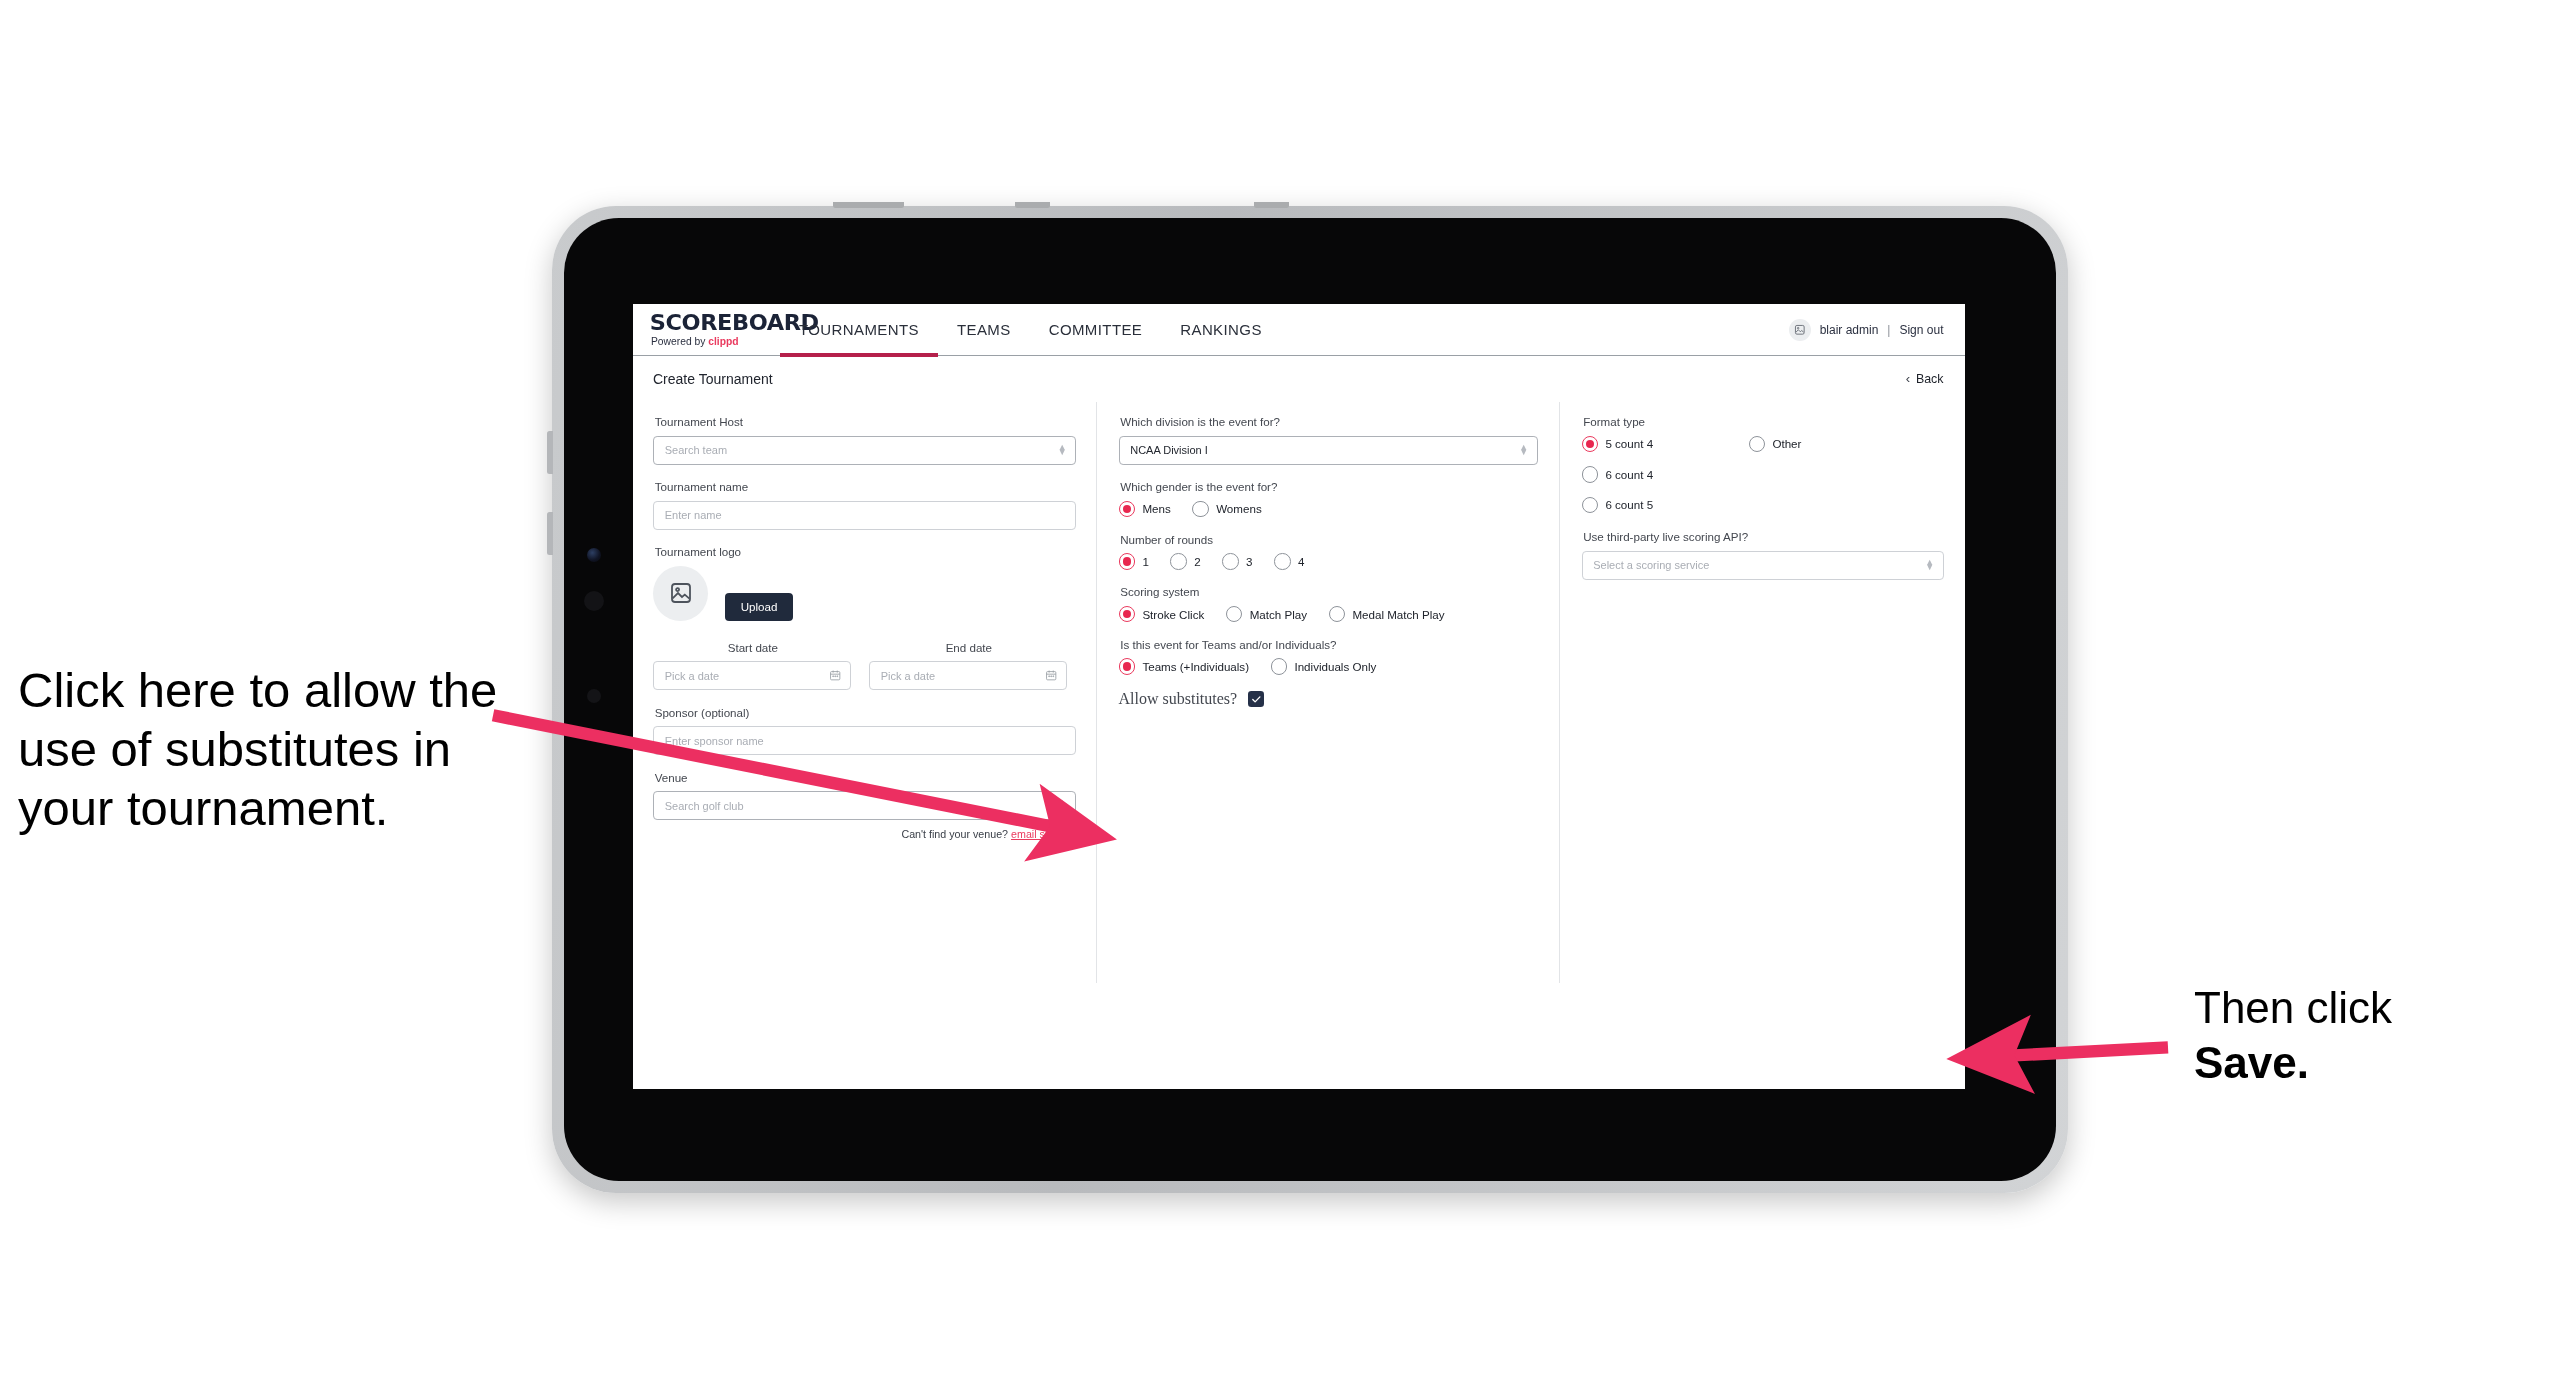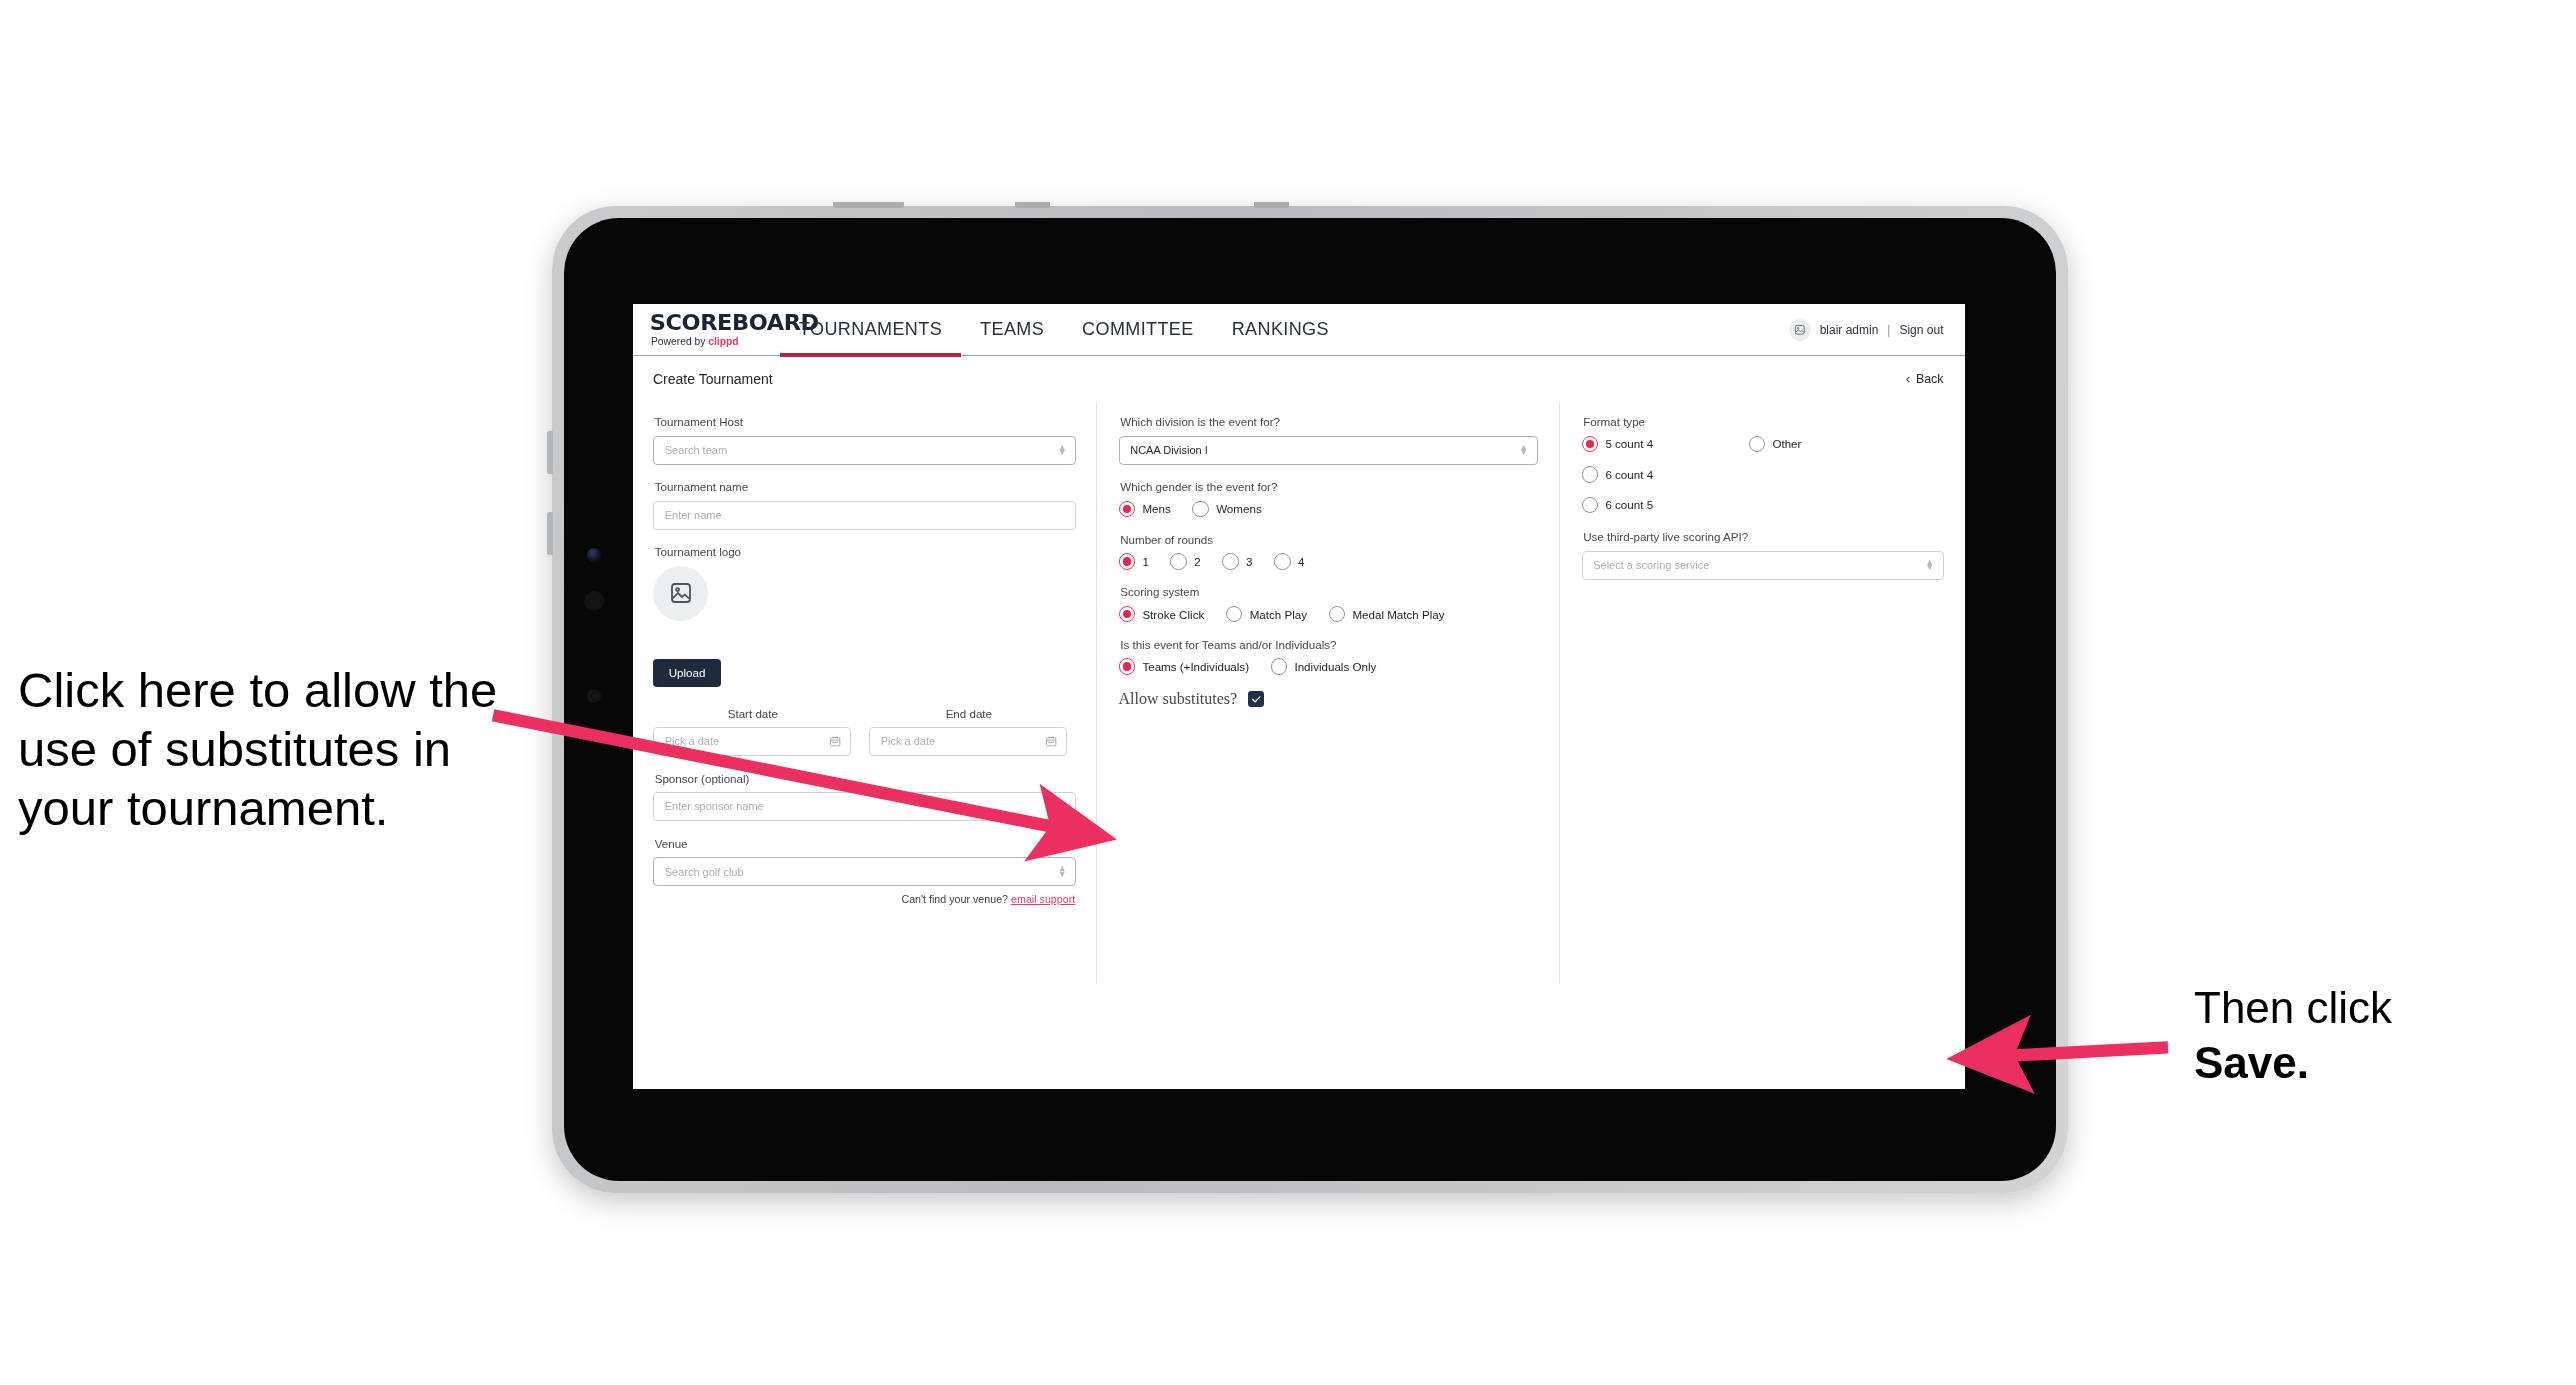--- a/index.html
+++ b/index.html
@@ -30,21 +30,21 @@
   #app{position:absolute;left:633px;top:304px;width:1332px;height:785px;background:#ffffff;overflow:hidden;}
 
   
   #appbar{position:relative;height:51px;background:#fff;border-bottom:1.7px solid #9aa0a6;display:flex;align-items:stretch;}
   .brand{width:147px;display:flex;flex-direction:column;justify-content:center;padding-left:18px;box-sizing:border-box;}
   .brand .word{font-family:"DejaVu Sans",sans-serif;font-weight:700;font-size:22px;letter-spacing:-0.4px;
         color:#1b2337;line-height:1;transform:scaleX(1.02);}
   .brand .sub{font-size:10.3px;color:#2b3040;margin-top:2.5px;line-height:1;}
   .brand .sub b{color:#ea3a5e;font-weight:700;}
   .navtabs{display:flex;align-items:stretch;}
-  .tab{position:relative;display:flex;align-items:center;padding:16px 19px;font-size:18px;letter-spacing:0.4px;
+  .tab{position:relative;display:flex;align-items:center;padding:16px 19px;font-size:15px;letter-spacing:0.4px;
        color:#2a2f3a;cursor:pointer;}
   .tab.active::after{content:"";position:absolute;left:0;right:0;bottom:-1.7px;height:3.3px;background:#b5204b;}
   .userbox{margin-left:auto;display:flex;align-items:center;gap:9px;padding-right:21.5px;font-size:12px;color:#2b3040;}
   .avatar{width:22px;height:22px;border-radius:50%;background:#eceef0;display:flex;align-items:center;justify-content:center;}
   .avatar svg{width:11.6px;height:11.6px;}
   .usep{color:#8d9299;}
   .signout{cursor:pointer;}
 
   
   #titlerow{height:46px;display:flex;align-items:center;padding:0 21.5px 0 20px;}
@@ -64,21 +64,21 @@
 
   .fieldbox{box-sizing:border-box;height:29px;border:0.8px solid #adb1b7;border-radius:4.1px;background:#fff;
             display:flex;align-items:center;padding:0 8.3px 0 10.7px;font-size:11px;color:#a9adb4;}
   .fieldbox.light{border-color:#ced1d6;}
   .fieldbox .val{color:#23272f;}
   .fieldbox .spin{margin-left:auto;display:flex;flex-direction:column;align-items:center;color:#b6bac0;line-height:.62;font-size:9px;}
   .fieldbox .cal{margin-left:auto;}
   .fieldbox .cal svg{width:12.4px;height:12.4px;display:block;}
 
   
-  .logorow{display:flex;align-items:flex-start;gap:38px;margin-top:1.7px;flex-direction:column;}
+  .logorow{display:flex;align-items:flex-end;gap:17px;margin-top:1.7px;}
   .logocircle{width:55px;height:55px;border-radius:50%;background:#eceef0;display:flex;align-items:center;justify-content:center;}
   .logocircle svg{width:24px;height:24px;}
   .uploadbtn{background:#202a3c;color:#fff;font-size:11.6px;border-radius:4.1px;padding:7.4px 15.7px;cursor:pointer;}
 
   .daterow{display:flex;gap:18px;text-align:center;}
   .daterow .dcell{width:198px;}
 
   .helper{font-size:10.7px;color:#3b4049;text-align:right;margin-top:7.4px;padding-right:0.8px;}
   .helper a{color:#ea3a5e;text-decoration:underline;cursor:pointer;}
 

